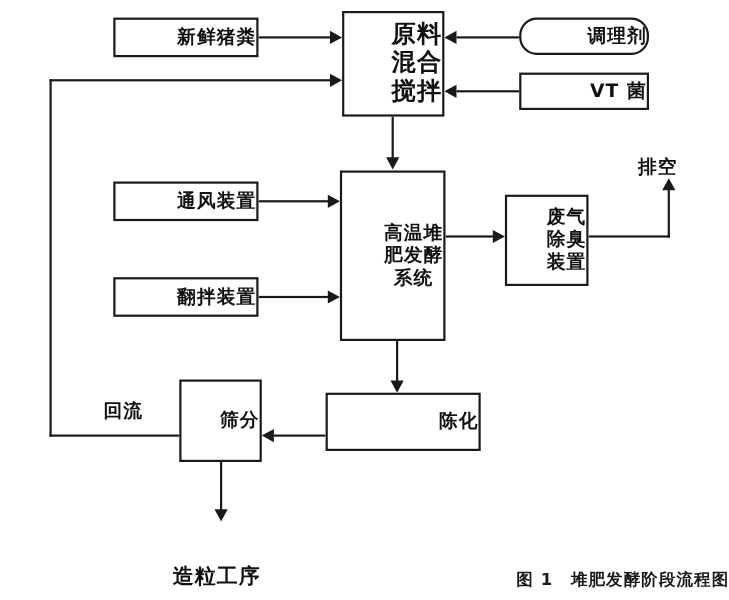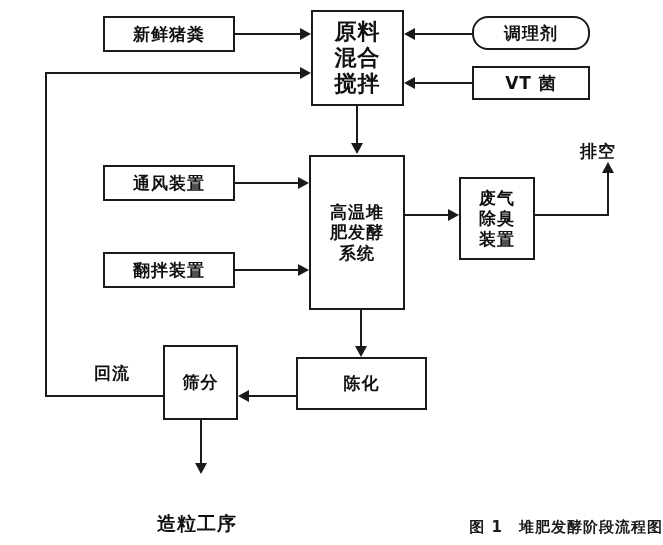--- a/index.html
+++ b/index.html
@@ -17,41 +17,41 @@
     background: #ffffff;
     overflow: hidden;
   }
   .box {
     position: absolute;
     box-sizing: border-box;
     border: 2px solid #1a1a1a;
     background: #ffffff;
     display: flex;
     align-items: center;
-    justify-content: center;
+    justify-content: flex-end;
     text-align: center;
     color: #111111;
     font-weight: 700;
     letter-spacing: 1px;
     line-height: 1.18;
     z-index: 3;
   }
   .box-text {
     display: block;
     white-space: pre-line;
   }
   .b-fresh   { left: 103px; top: 16px;  width: 132px; height: 36px; font-size: 17px; }
   .b-mix     { left: 311px; top: 10px;  width: 93px;  height: 96px; font-size: 22px; }
   .b-cond    { left: 472px; top: 16px;  width: 118px; height: 34px; font-size: 17px; border-radius: 16px; }
   .b-vt      { left: 472px; top: 66px;  width: 118px; height: 34px; font-size: 17px; }
   .b-vent    { left: 103px; top: 165px; width: 132px; height: 36px; font-size: 17px; }
   .b-turn    { left: 103px; top: 252px; width: 132px; height: 36px; font-size: 17px; }
   .b-ferm    { left: 309px; top: 155px; width: 96px;  height: 155px; font-size: 17px; }
   .b-gas     { left: 459px; top: 177px; width: 76px;  height: 83px;  font-size: 17px; }
-  .b-age     { left: 296px; top: 357px; width: 131px; height: 53px;  font-size: 17px; }
+  .b-age     { left: 296px; top: 357px; width: 141px; height: 53px;  font-size: 17px; }
   .b-screen  { left: 163px; top: 345px; width: 75px;  height: 75px;  font-size: 17px; }
 
   .label {
     position: absolute;
     color: #111111;
     font-weight: 700;
     letter-spacing: 1px;
     white-space: nowrap;
     z-index: 3;
   }

